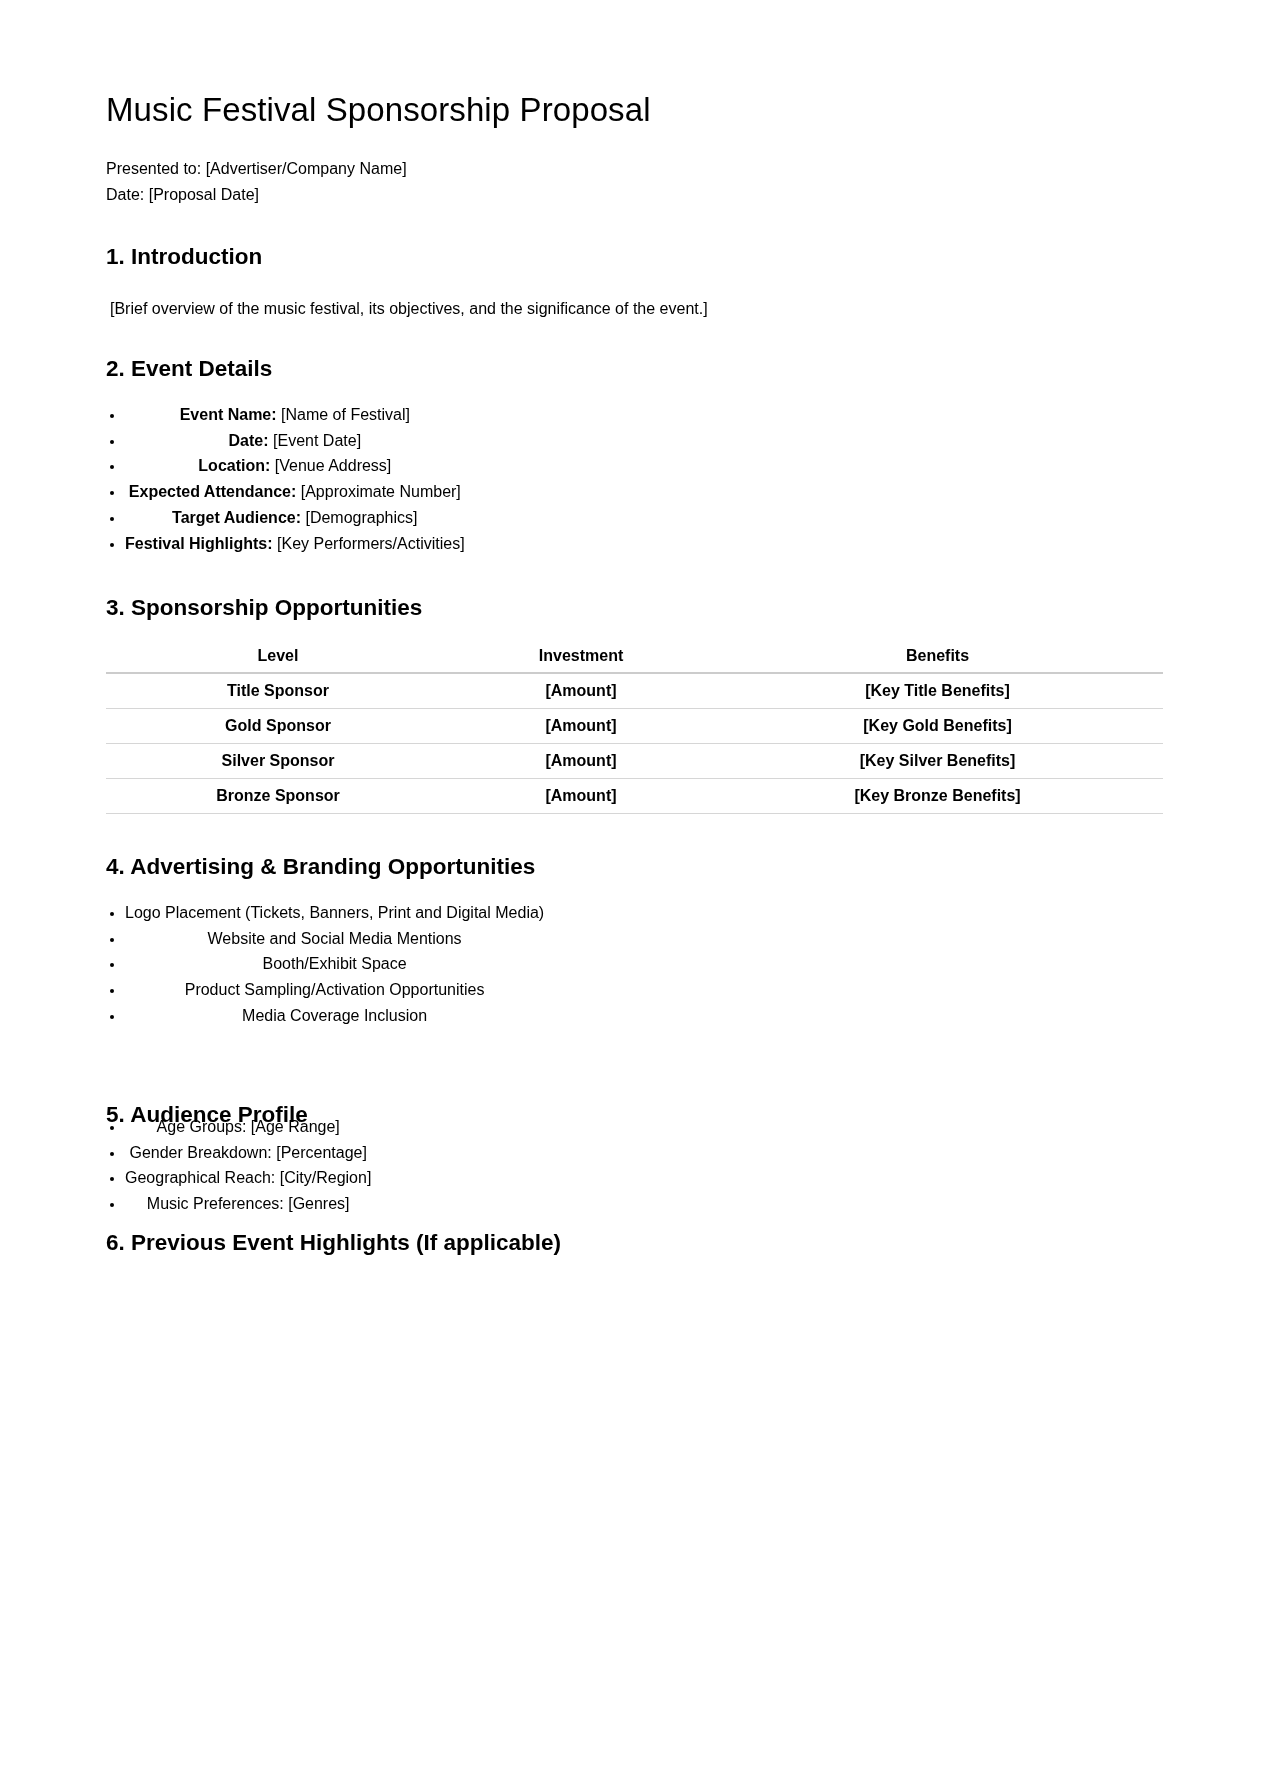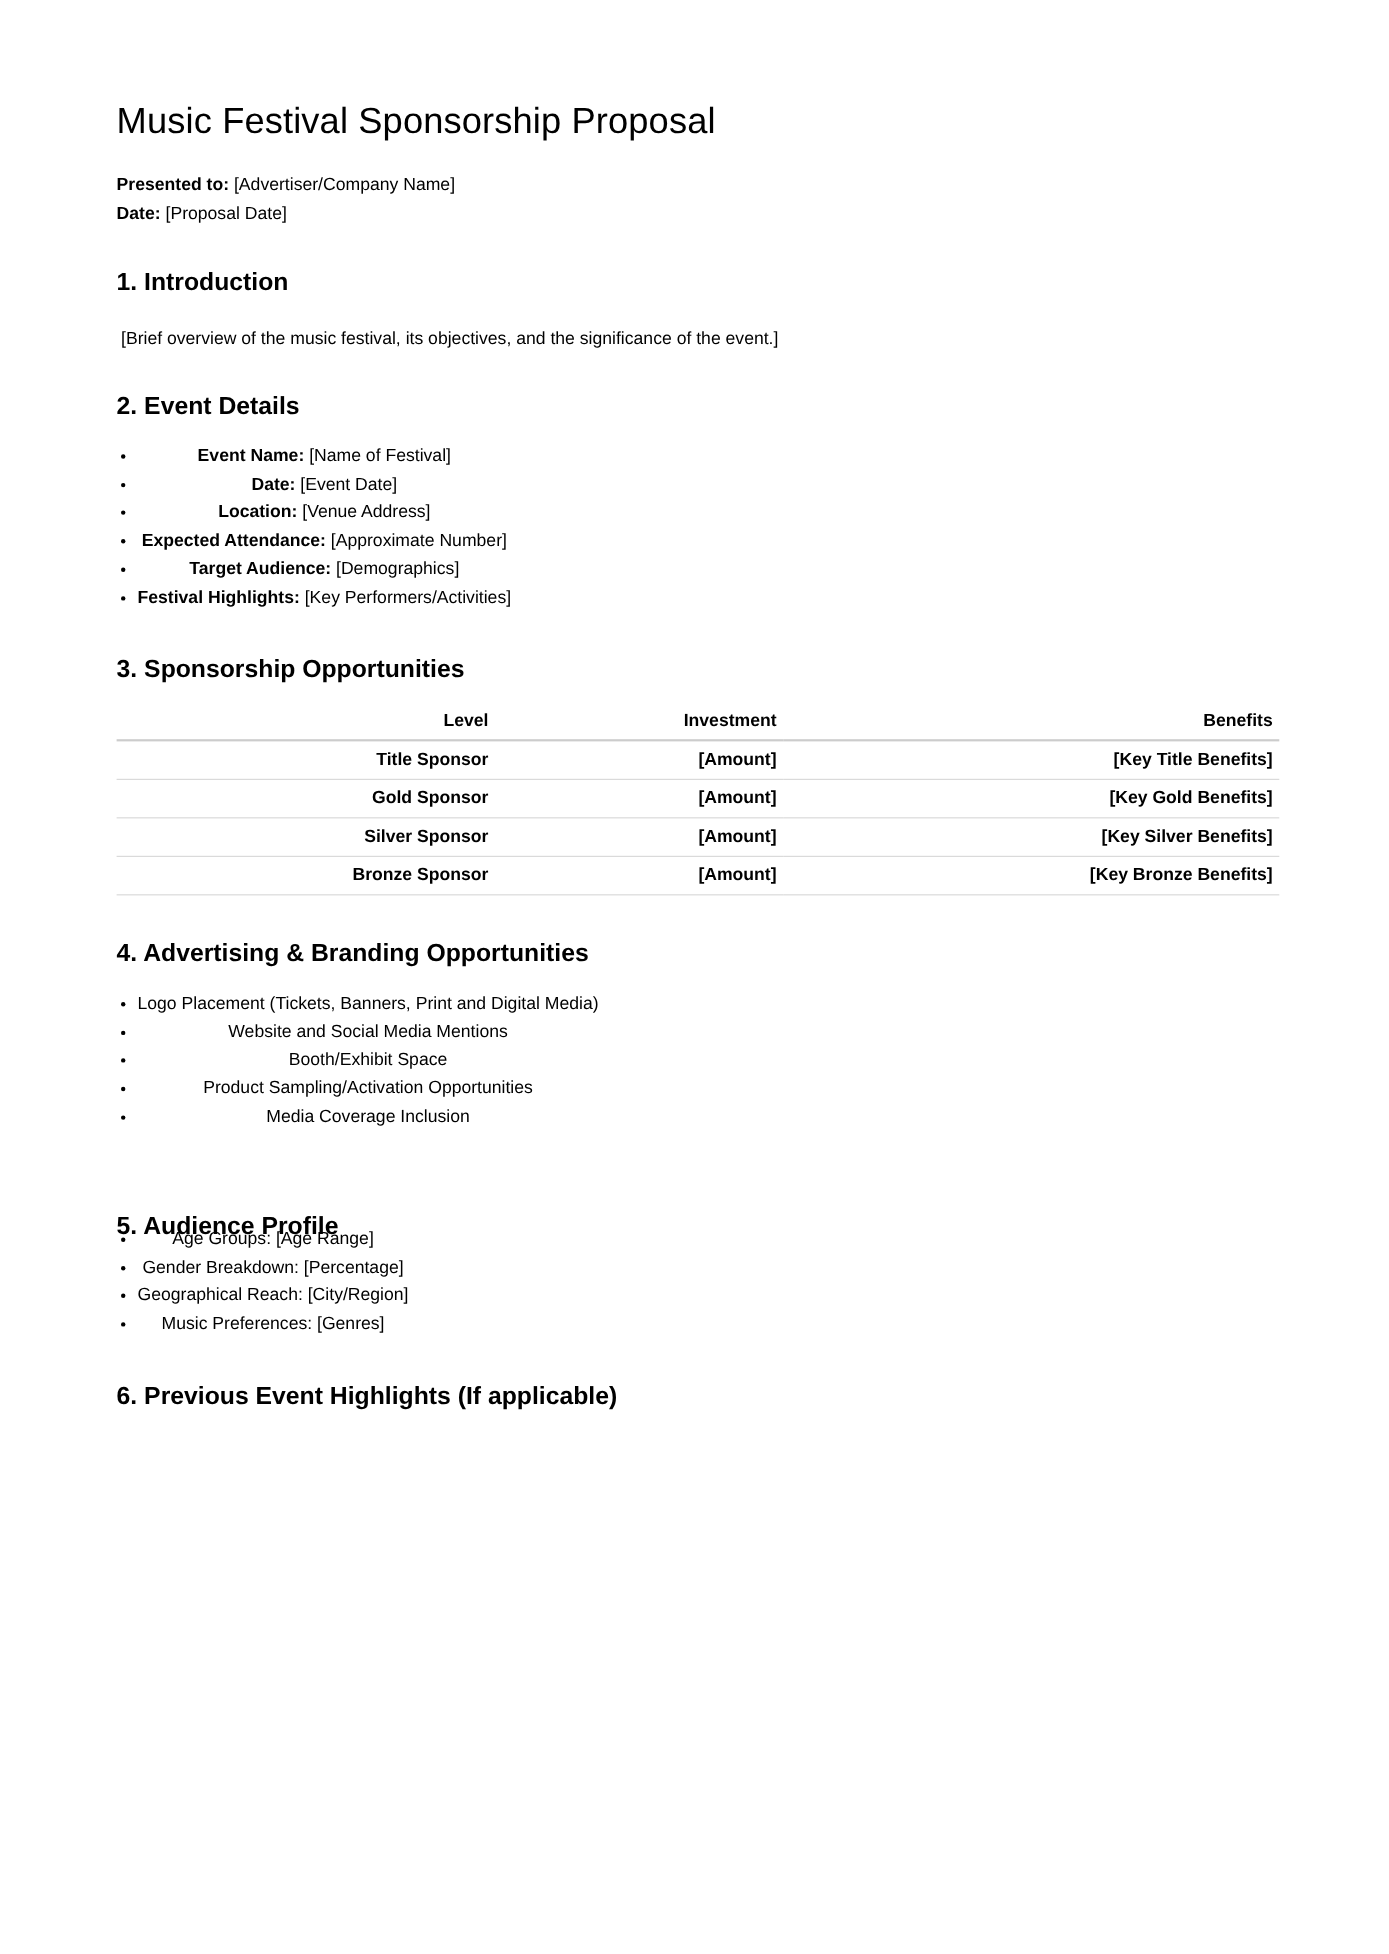--- a/index.html
+++ b/index.html
@@ -8,37 +8,37 @@
     font-family: "Liberation Sans", sans-serif;
     color: #000;
   }
   .page { position: relative; padding: 0 100px 0 106px; }
   h1 {
     font-size: 33px; font-weight: normal; margin: 0;
     position: absolute; top: 90px; left: 106px; line-height: 40px;
     letter-spacing: 0.1px;
   }
   .meta { position: absolute; top: 156px; left: 106px; font-size: 16px; line-height: 26px; }
-  .meta b { font-weight: bold; text-align: center; }
+  .meta b { font-weight: normal; text-align: center; }
   h2 {
     font-size: 22.5px; font-weight: bold; margin: 0; line-height: 28px;
     position: absolute; left: 106px;
   }
   .para { position: absolute; left: 106px; font-size: 16px; line-height: 22px; margin: 4px; }
   ul {
     position: absolute; left: 106px; margin: 0; padding: 0 0 0 19px;
     font-size: 16px; line-height: 25.7px; text-align: center;
   }
   ul li { margin: 0; padding: 0; }
   ul li::marker { font-size: 13px; }
   table {
     position: absolute; left: 106px; width: 1057px;
     border-collapse: collapse; font-size: 16px;
   }
-  th, td { text-align: right; padding: 0 6px; height: 34px; }
+  th, td { text-align: center; padding: 0 6px; height: 34px; }
   th { font-weight: bold; border-bottom: 2px solid #cccccc; height: 33px; vertical-align: middle; }
   td { border-bottom: 1px solid #d6d6d6; vertical-align: middle; height: 34px; font-weight: bold; }
   col.c1 { width: 344px; }
   col.c2 { width: 262px; }
 </style>
 </head>
 <body>
 
 <div class="page">
 
@@ -116,15 +116,15 @@
   </ul>
 
   <h2 style="top:1101px">5. Audience Profile</h2>
   <ul style="top:1114px">
     <li>Age Groups: [Age Range]</li>
     <li>Gender Breakdown: [Percentage]</li>
     <li>Geographical Reach: [City/Region]</li>
     <li>Music Preferences: [Genres]</li>
   </ul>
 
-  <h2 style="top:1255px">6. Previous Event Highlights (If applicable)</h2>
+  <h2 style="top:1229px">6. Previous Event Highlights (If applicable)</h2>
 
 </div>
 
 </body></html>

